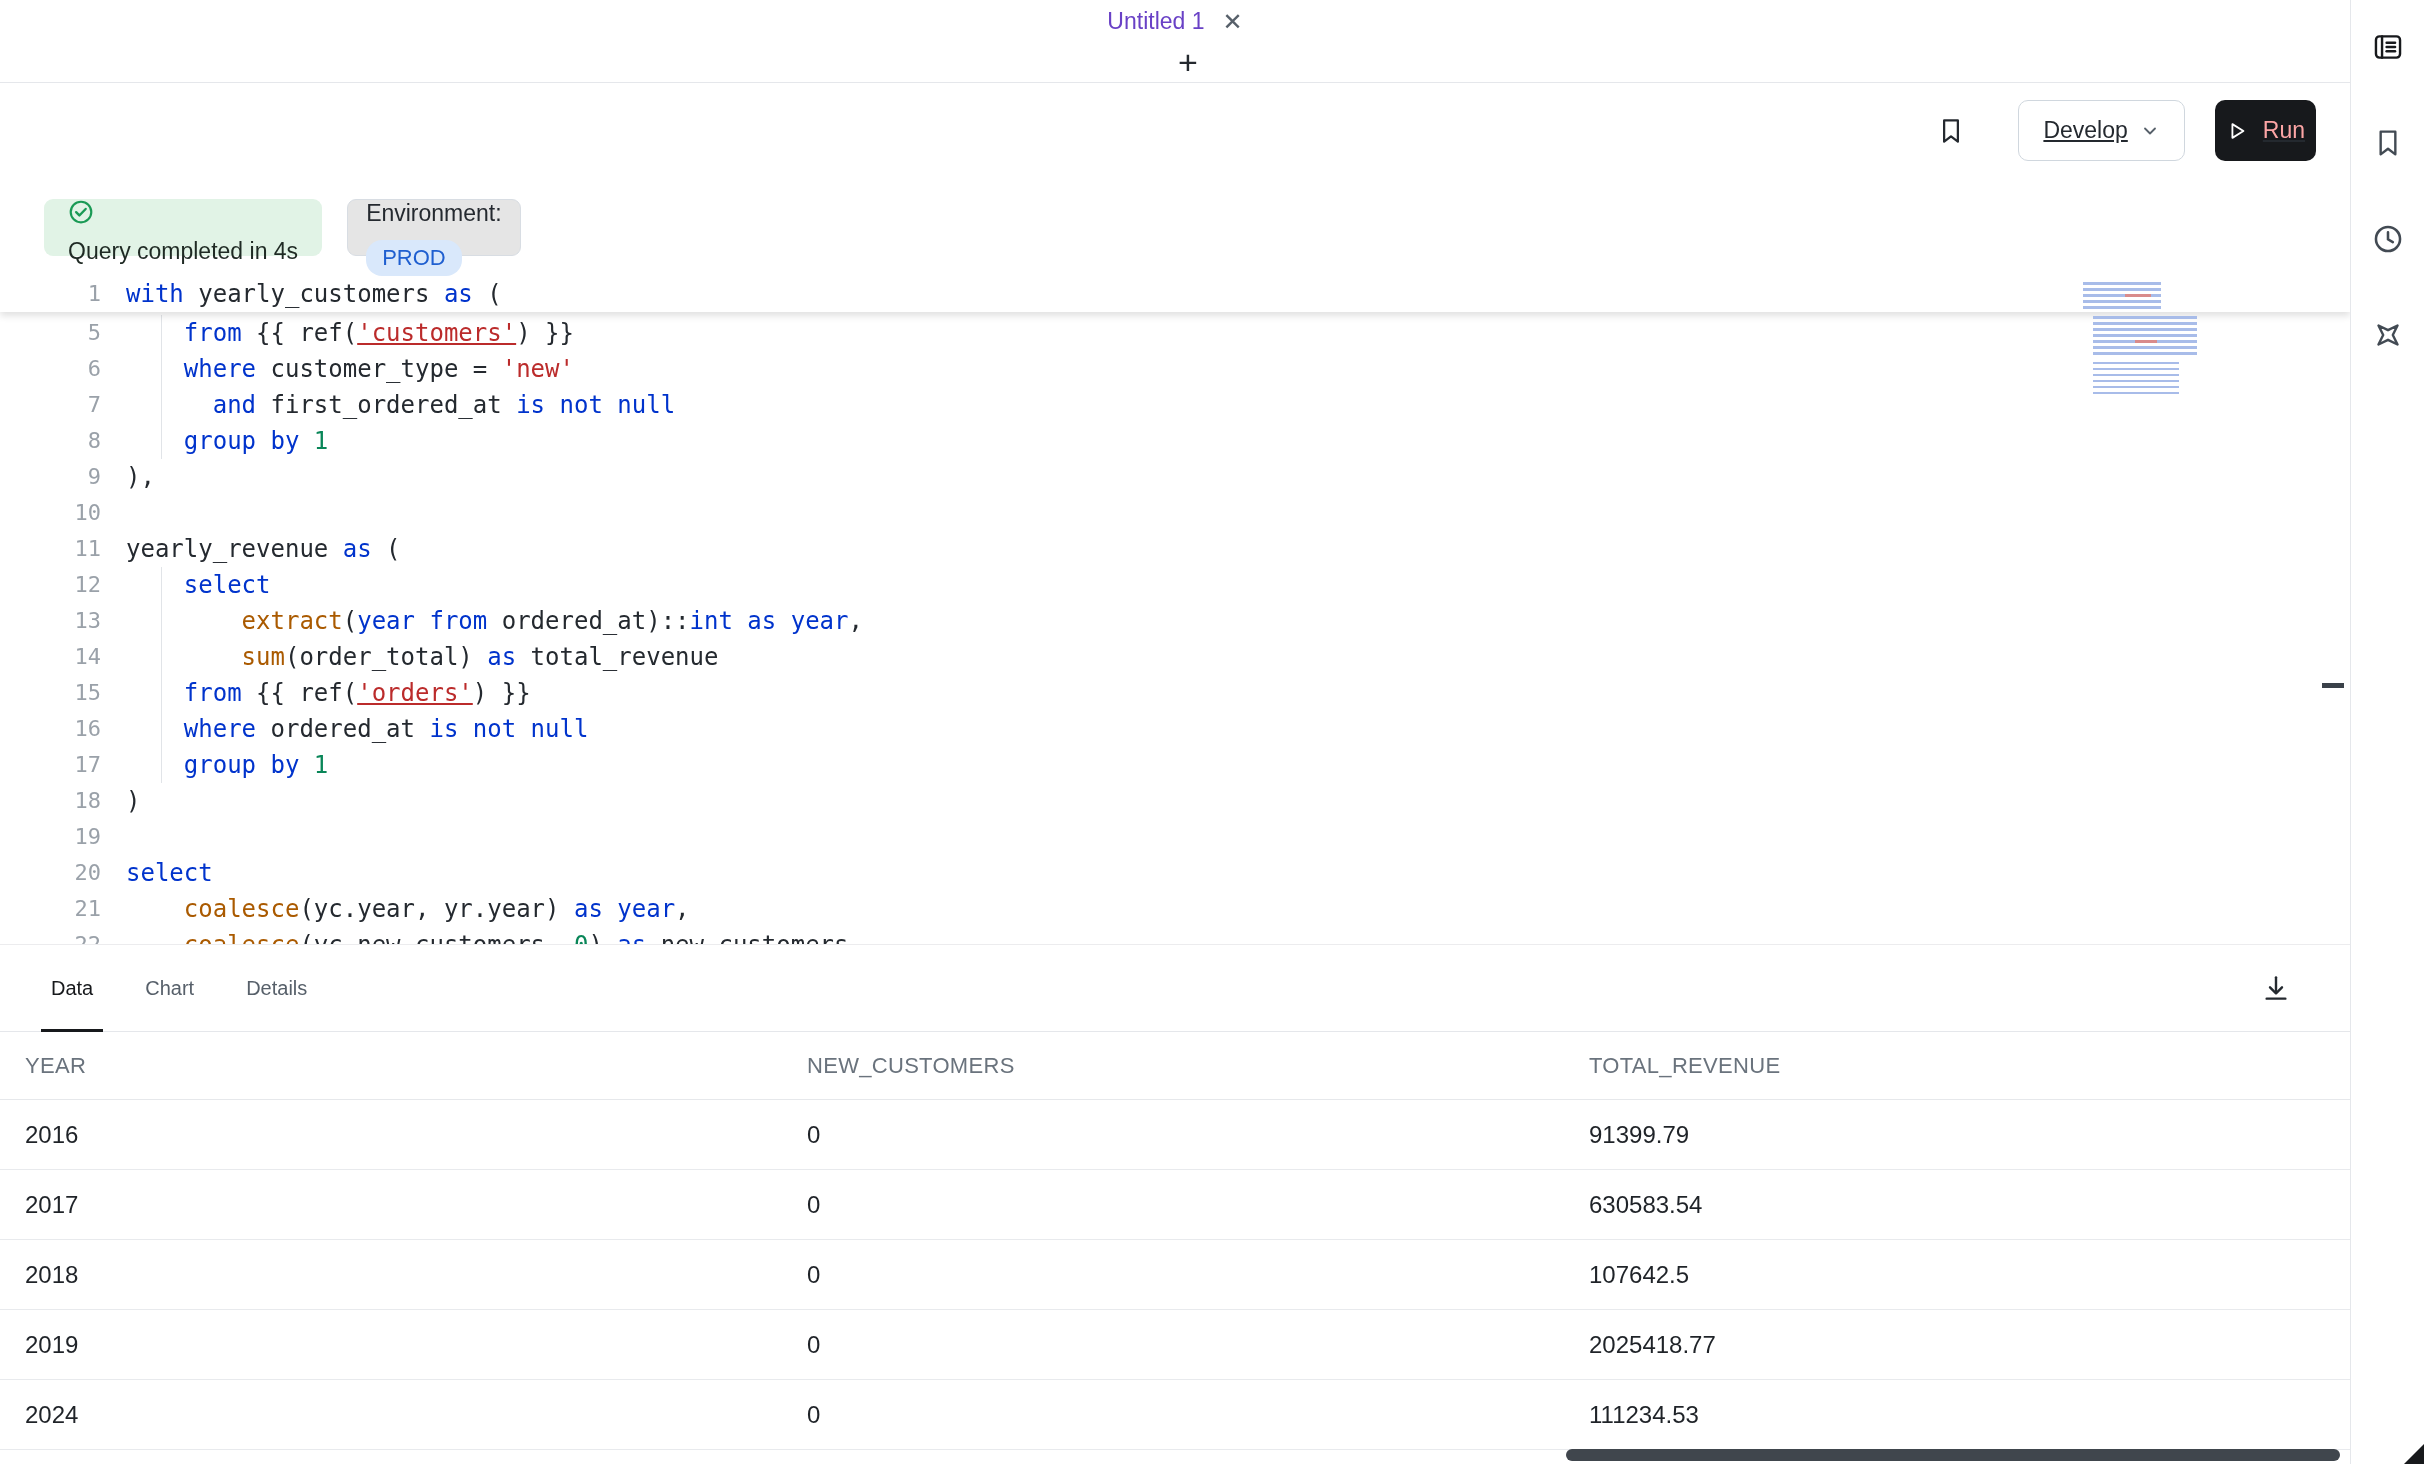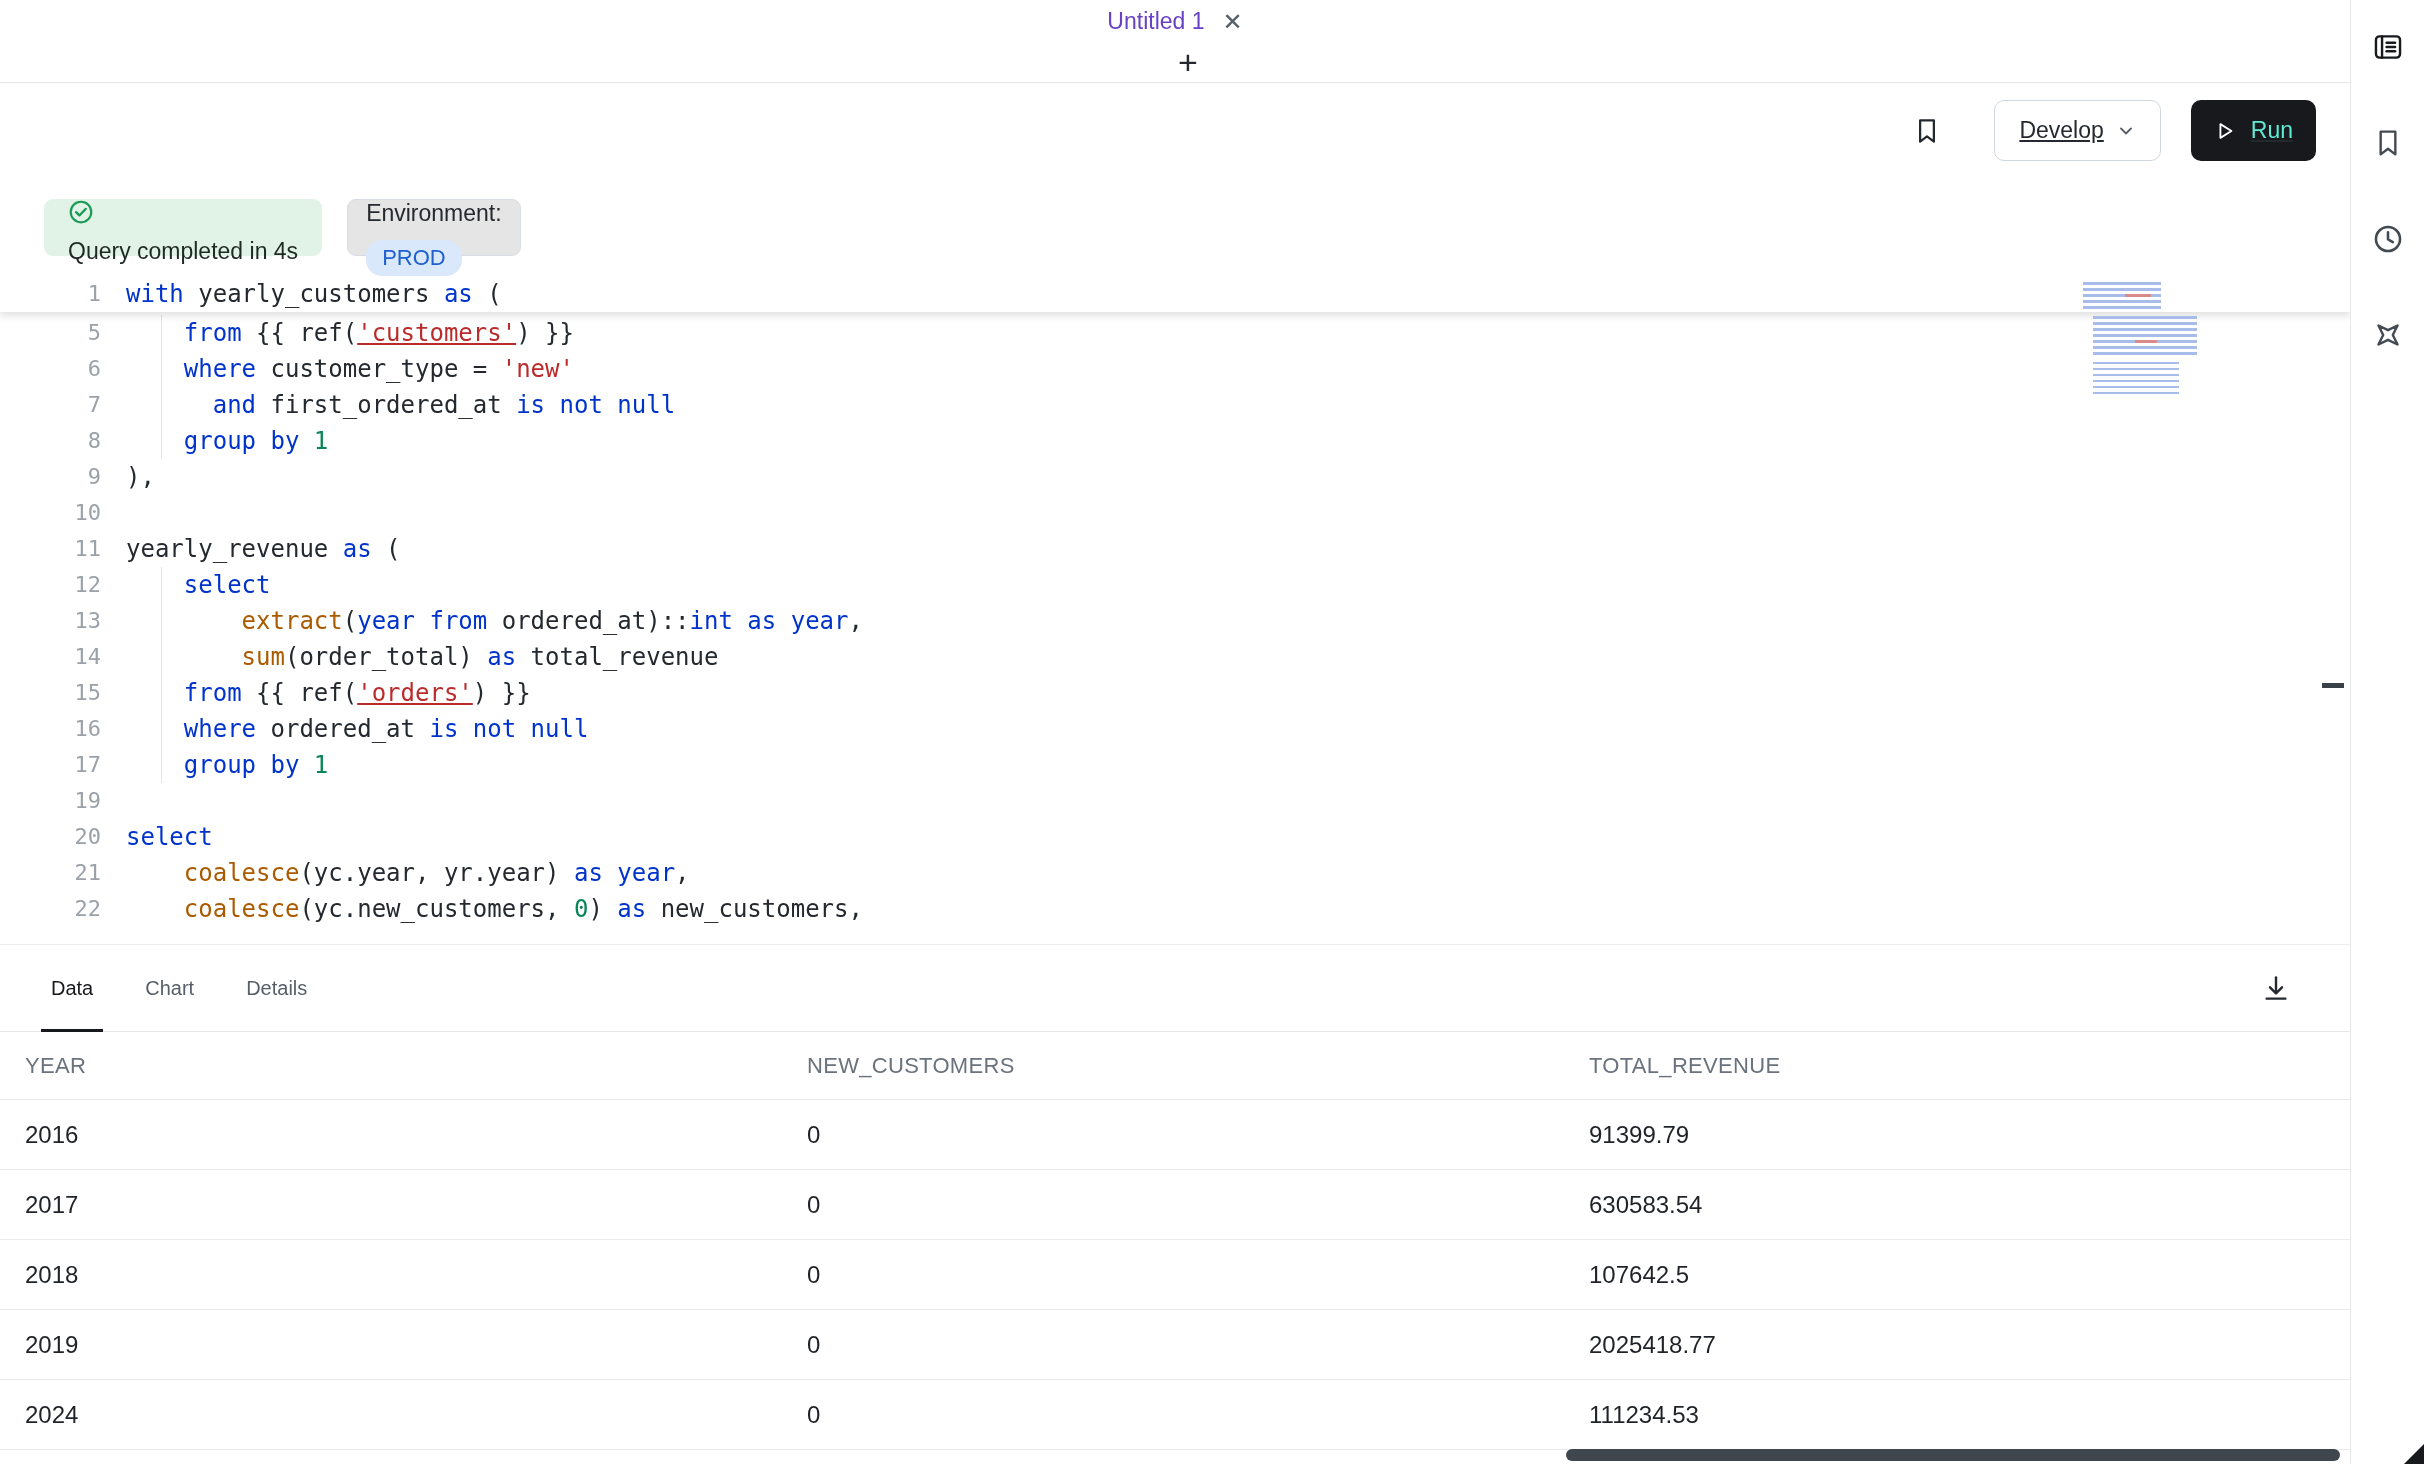--- a/index.html
+++ b/index.html
@@ -26,21 +26,21 @@
   .tab { display: flex; align-items: center; gap: 18px; padding: 0 30px; height: 100%; cursor: pointer; }
   .tab-label { color: var(--accent-purple, #6941c6); font-size: 23px; }
   .tab-close { color: #57606a; font-size: 24px; line-height: 1; cursor: pointer; }
   .newtab { margin-left: 26px; font-size: 34px; font-weight: 300; color: #24292f; cursor: pointer; }
 
   
   .toolbar { height: 95px; display: flex; align-items: center; justify-content: flex-end; gap: 30px; padding-right: 34px; text-decoration: underline; }
   .bm-icon { color: #24292f; margin-right: 22px; cursor: pointer; display: flex; }
   .btn { display: flex; align-items: center; gap: 12px; height: 61px; border-radius: 10px; font-size: 23px; cursor: pointer; font-family: "Liberation Sans", sans-serif; }
   .btn-develop { background: #fff; border: 1px solid #d0d7de; color: #24292f; padding: 0 24px; }
-  .btn-run { background: var(--run-button-bg, #17191c); border: none; color: #5eead4; padding: 0 23px; gap: 15px; }
+  .btn-run { background: var(--run-button-bg, #17191c); border: none; color: #fca5a5; padding: 0 11px; gap: 15px; }
 
   
   .statusbar { height: 98px; display: flex; align-items: center; gap: 25px; padding-left: 44px; }
   .pill { display: flex; align-items: flex-start; gap: 13px; height: 57px; border-radius: 9px; font-size: 23px; flex-direction: column; }
   .pill-green { background: #e1f3e6; padding: 0 24px; color: #1f2a24; }
   .pill-env { background: #e5e5e5; border: 1px solid #d8dde3; padding: 0 18px; cursor: pointer; }
   .prod-badge { background: var(--prod-badge-bg, #d9e8fb); color: var(--prod-badge-text, #1f5fd0); border-radius: 16px; padding: 5px 16px; font-size: 22px; }
   .chev { color: #57606a; display: flex; }
 
   
@@ -160,20 +160,21 @@
           <div class="line"><span class="ln">8</span><span class="lc"><span class="tk-p">    </span><span class="tk-k">group by</span><span class="tk-p"> </span><span class="tk-n">1</span></span></div>
           <div class="line"><span class="ln">9</span><span class="lc"><span class="tk-p">),</span></span></div>
           <div class="line"><span class="ln">10</span><span class="lc"></span></div>
           <div class="line"><span class="ln">11</span><span class="lc"><span class="tk-p">yearly_revenue </span><span class="tk-k">as</span><span class="tk-p"> (</span></span></div>
           <div class="line"><span class="ln">12</span><span class="lc"><span class="tk-p">    </span><span class="tk-k">select</span></span></div>
           <div class="line"><span class="ln">13</span><span class="lc"><span class="tk-p">        </span><span class="tk-f">extract</span><span class="tk-p">(</span><span class="tk-k">year</span><span class="tk-p"> </span><span class="tk-k">from</span><span class="tk-p"> ordered_at)::</span><span class="tk-k">int</span><span class="tk-p"> </span><span class="tk-k">as</span><span class="tk-p"> </span><span class="tk-k">year</span><span class="tk-p">,</span></span></div>
           <div class="line"><span class="ln">14</span><span class="lc"><span class="tk-p">        </span><span class="tk-f">sum</span><span class="tk-p">(order_total) </span><span class="tk-k">as</span><span class="tk-p"> total_revenue</span></span></div>
           <div class="line"><span class="ln">15</span><span class="lc"><span class="tk-p">    </span><span class="tk-k">from</span><span class="tk-p"> {{ ref(</span><span class="tk-su">'orders'</span><span class="tk-p">) }}</span></span></div>
           <div class="line"><span class="ln">16</span><span class="lc"><span class="tk-p">    </span><span class="tk-k">where</span><span class="tk-p"> ordered_at </span><span class="tk-k">is not null</span></span></div>
           <div class="line"><span class="ln">17</span><span class="lc"><span class="tk-p">    </span><span class="tk-k">group by</span><span class="tk-p"> </span><span class="tk-n">1</span></span></div>
+          <div class="line"><span class="ln">18</span><span class="lc"><span class="tk-p">)</span></span></div>
           <div class="line"><span class="ln">19</span><span class="lc"></span></div>
           <div class="line"><span class="ln">20</span><span class="lc"><span class="tk-k">select</span></span></div>
           <div class="line"><span class="ln">21</span><span class="lc"><span class="tk-p">    </span><span class="tk-f">coalesce</span><span class="tk-p">(yc.year, yr.year) </span><span class="tk-k">as</span><span class="tk-p"> </span><span class="tk-k">year</span><span class="tk-p">,</span></span></div>
           <div class="line"><span class="ln">22</span><span class="lc"><span class="tk-p">    </span><span class="tk-f">coalesce</span><span class="tk-p">(yc.new_customers, </span><span class="tk-n">0</span><span class="tk-p">) </span><span class="tk-k">as</span><span class="tk-p"> new_customers,</span></span></div>
         </div>
       <div class="minimap">
         <div class="mm-block mm1"></div>
         <div class="mm-block mm2"></div>
         <div class="mm-block mm3"></div>
         <div class="mm-red"></div>

